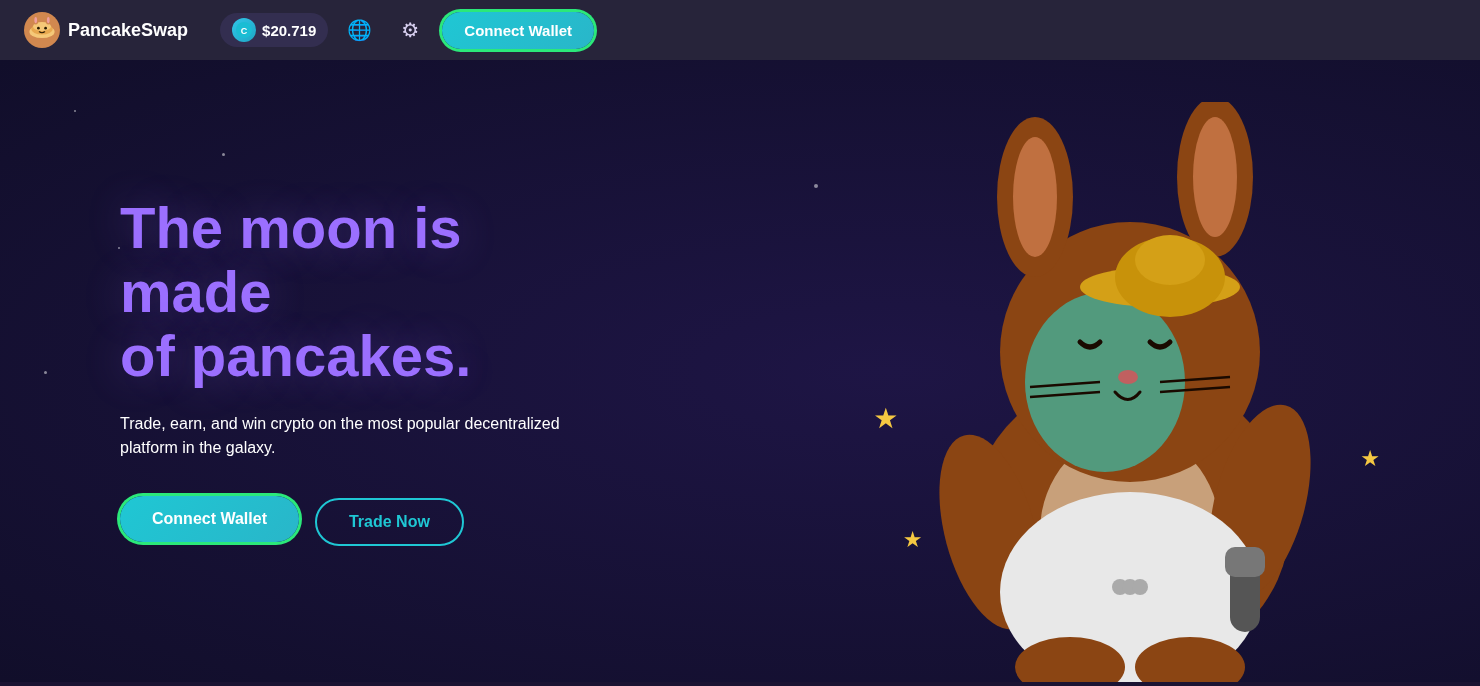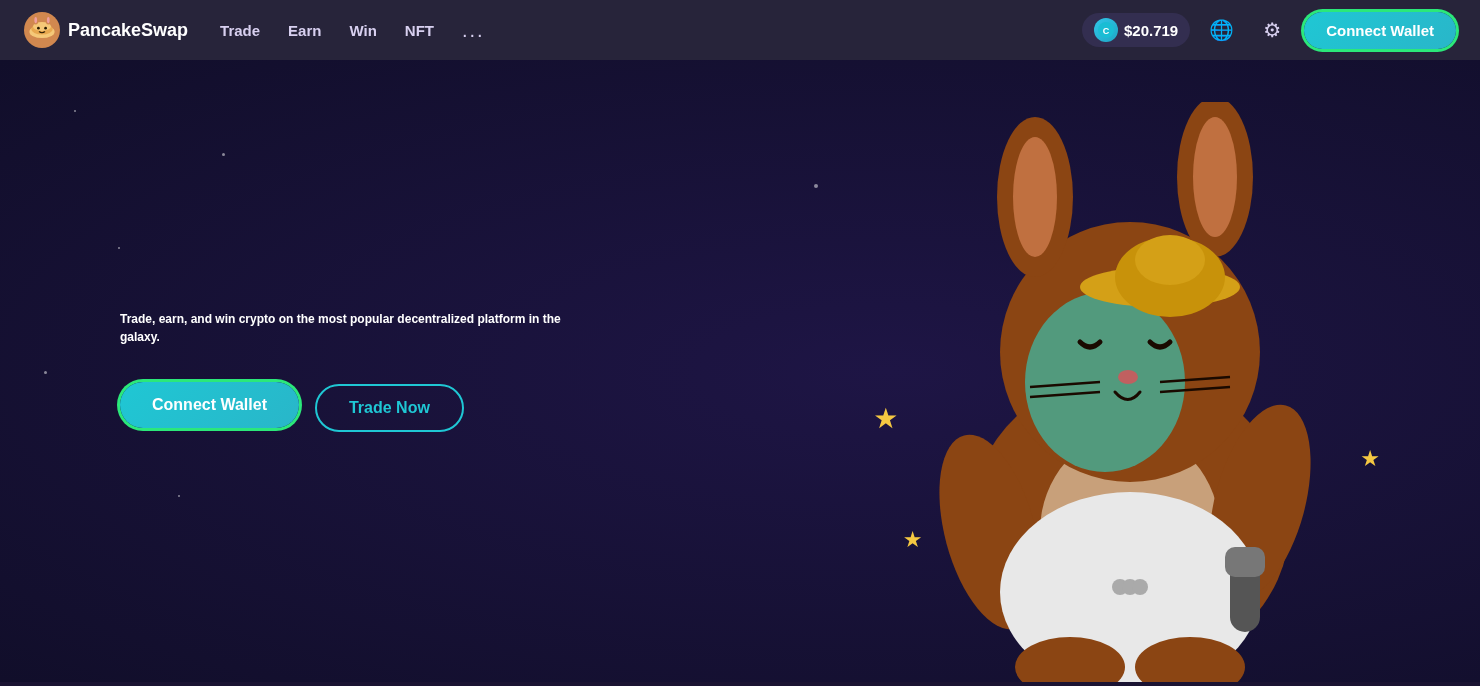--- a/index.html
+++ b/index.html
@@ -154,22 +154,22 @@
     }
     .hero-title {
       font-size: 58px;
       font-weight: 900;
       color: #9b6fff;
       line-height: 1.1;
       margin-bottom: 24px;
       text-shadow: 0 0 40px rgba(155, 111, 255, 0.3);
     }
     .hero-subtitle {
-      font-size: 12px;
-      font-weight: 700;
+      font-size: 16px;
+      font-weight: 400;
       color: #fff;
       margin-bottom: 32px;
       line-height: 1.5;
       max-width: 480px;
     }
     .hero-buttons {
       display: flex;
       gap: 16px;
       align-items: center;
     }
@@ -243,27 +243,20 @@
       <ellipse cx="13" cy="9" rx="1.5" ry="3.5" fill="#f0a0a0"></ellipse>
       <ellipse cx="27" cy="9" rx="1.5" ry="3.5" fill="#f0a0a0"></ellipse>
 
       <circle cx="16" cy="18" r="1.5" fill="#2a1a00"></circle>
       <circle cx="24" cy="18" r="1.5" fill="#2a1a00"></circle>
       <path d="M17 22 Q20 24 23 22" stroke="#2a1a00" stroke-width="1.2" fill="none" stroke-linecap="round"></path>
     </svg>
     <span class="brand-name">PancakeSwap</span>
   </div>
 
-  <div class="nav-items">
-    <a class="nav-item">Trade</a>
-    <a class="nav-item">Earn</a>
-    <a class="nav-item">Win</a>
-    <a class="nav-item">NFT</a>
-    <span class="nav-dots">...</span>
-  </div>
 
   <div class="navbar-right">
     <div class="price-badge">
       <div class="cake-icon-circle">
         <svg width="16" height="16" viewBox="0 0 16 16">
           <circle cx="8" cy="8" r="8" fill="#1abdd4"></circle>
           <text x="8" y="12" text-anchor="middle" font-size="9" fill="white" font-weight="bold">C</text>
         </svg>
       </div>
       <span class="price-text">$20.719</span>
@@ -290,20 +283,24 @@
     <div class="star" style="width:2px;height:2px;top:10%;left:70%;"></div>
     <div class="star" style="width:3px;height:3px;top:35%;left:75%;"></div>
   </div>
 
   <span class="gold-star" style="top:55%;left:59%;">★</span>
   <span class="gold-star" style="top:75%;left:61%;font-size:22px;">★</span>
   <span class="gold-star" style="top:28%;right:280px;font-size:32px;">★</span>
   <span class="gold-star" style="top:62%;right:100px;font-size:22px;">★</span>
 
   <div class="hero-content">
+    <h1 class="hero-title">
+      <span>The moon is made</span><br>
+      <span>of pancakes.</span>
+    </h1>
     <p class="hero-subtitle">Trade, earn, and win crypto on the most popular decentralized platform in the galaxy.</p>
     <div class="hero-buttons">
       <button class="btn-connect">Connect Wallet</button>
       <button class="btn-trade">Trade Now</button>
     </div>
   </div>
 
   <div class="hero-mascot">
     <svg class="bunny-svg" viewBox="0 0 540 580" xmlns="http://www.w3.org/2000/svg">
 

